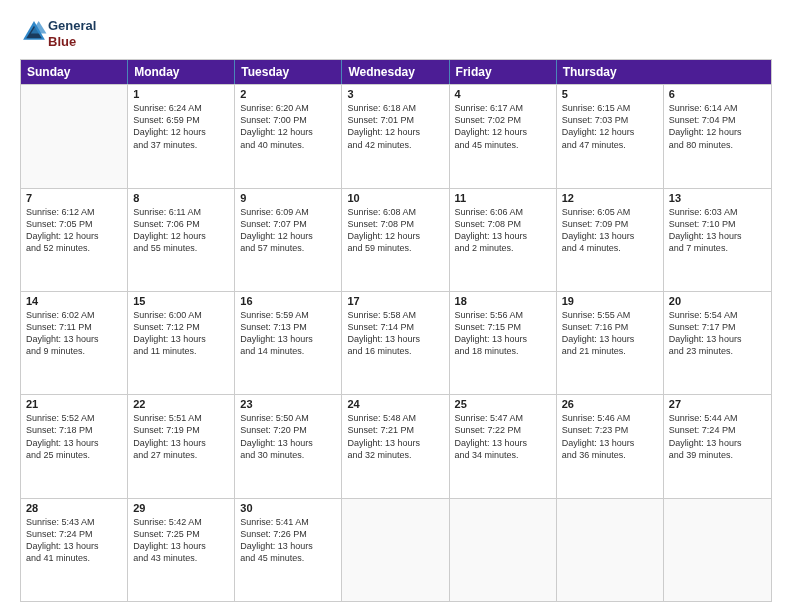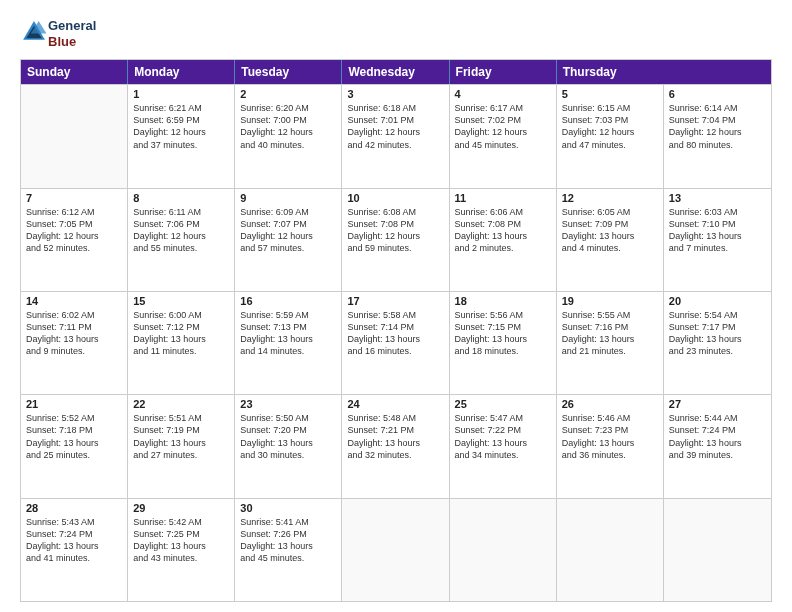--- a/index.html
+++ b/index.html
@@ -137,21 +137,21 @@
         <div class="cal-header-cell">Tuesday</div>
         <div class="cal-header-cell">Wednesday</div>
         <div class="cal-header-cell">Friday</div>
         <div class="cal-header-cell">Thursday</div>
       </div>
     <div class="cal-body">
     <div class="cal-row">
           <div class="cal-cell empty"></div>
           <div class="cal-cell">
             <span class="day-num">1</span>
-            <span class="cell-line">Sunrise: 6:21 AM</span>
+            <span class="cell-line">Sunrise: 6:24 AM</span>
             <span class="cell-line">Sunset: 6:59 PM</span>
             <span class="cell-line">Daylight: 12 hours</span>
             <span class="cell-line">and 37 minutes.</span>
           </div>
           <div class="cal-cell">
             <span class="day-num">2</span>
             <span class="cell-line">Sunrise: 6:20 AM</span>
             <span class="cell-line">Sunset: 7:00 PM</span>
             <span class="cell-line">Daylight: 12 hours</span>
             <span class="cell-line">and 40 minutes.</span>

